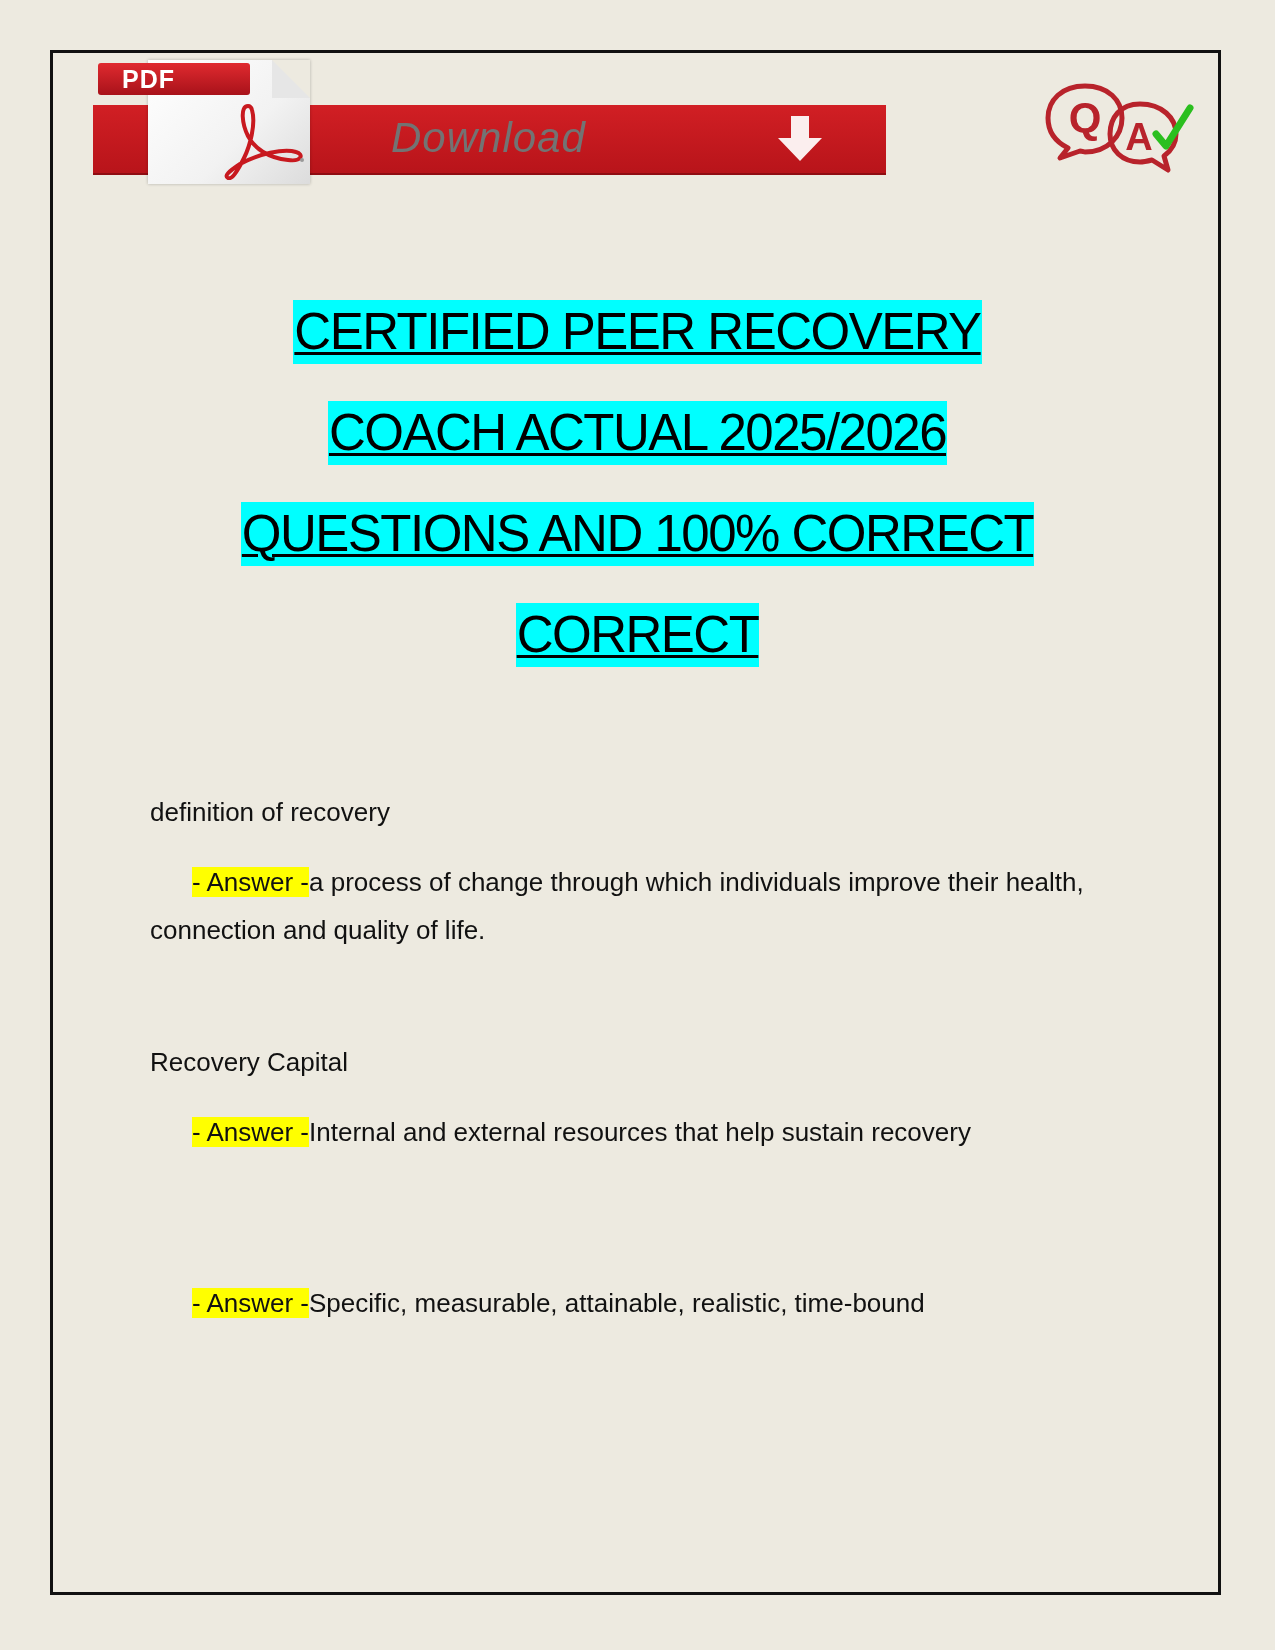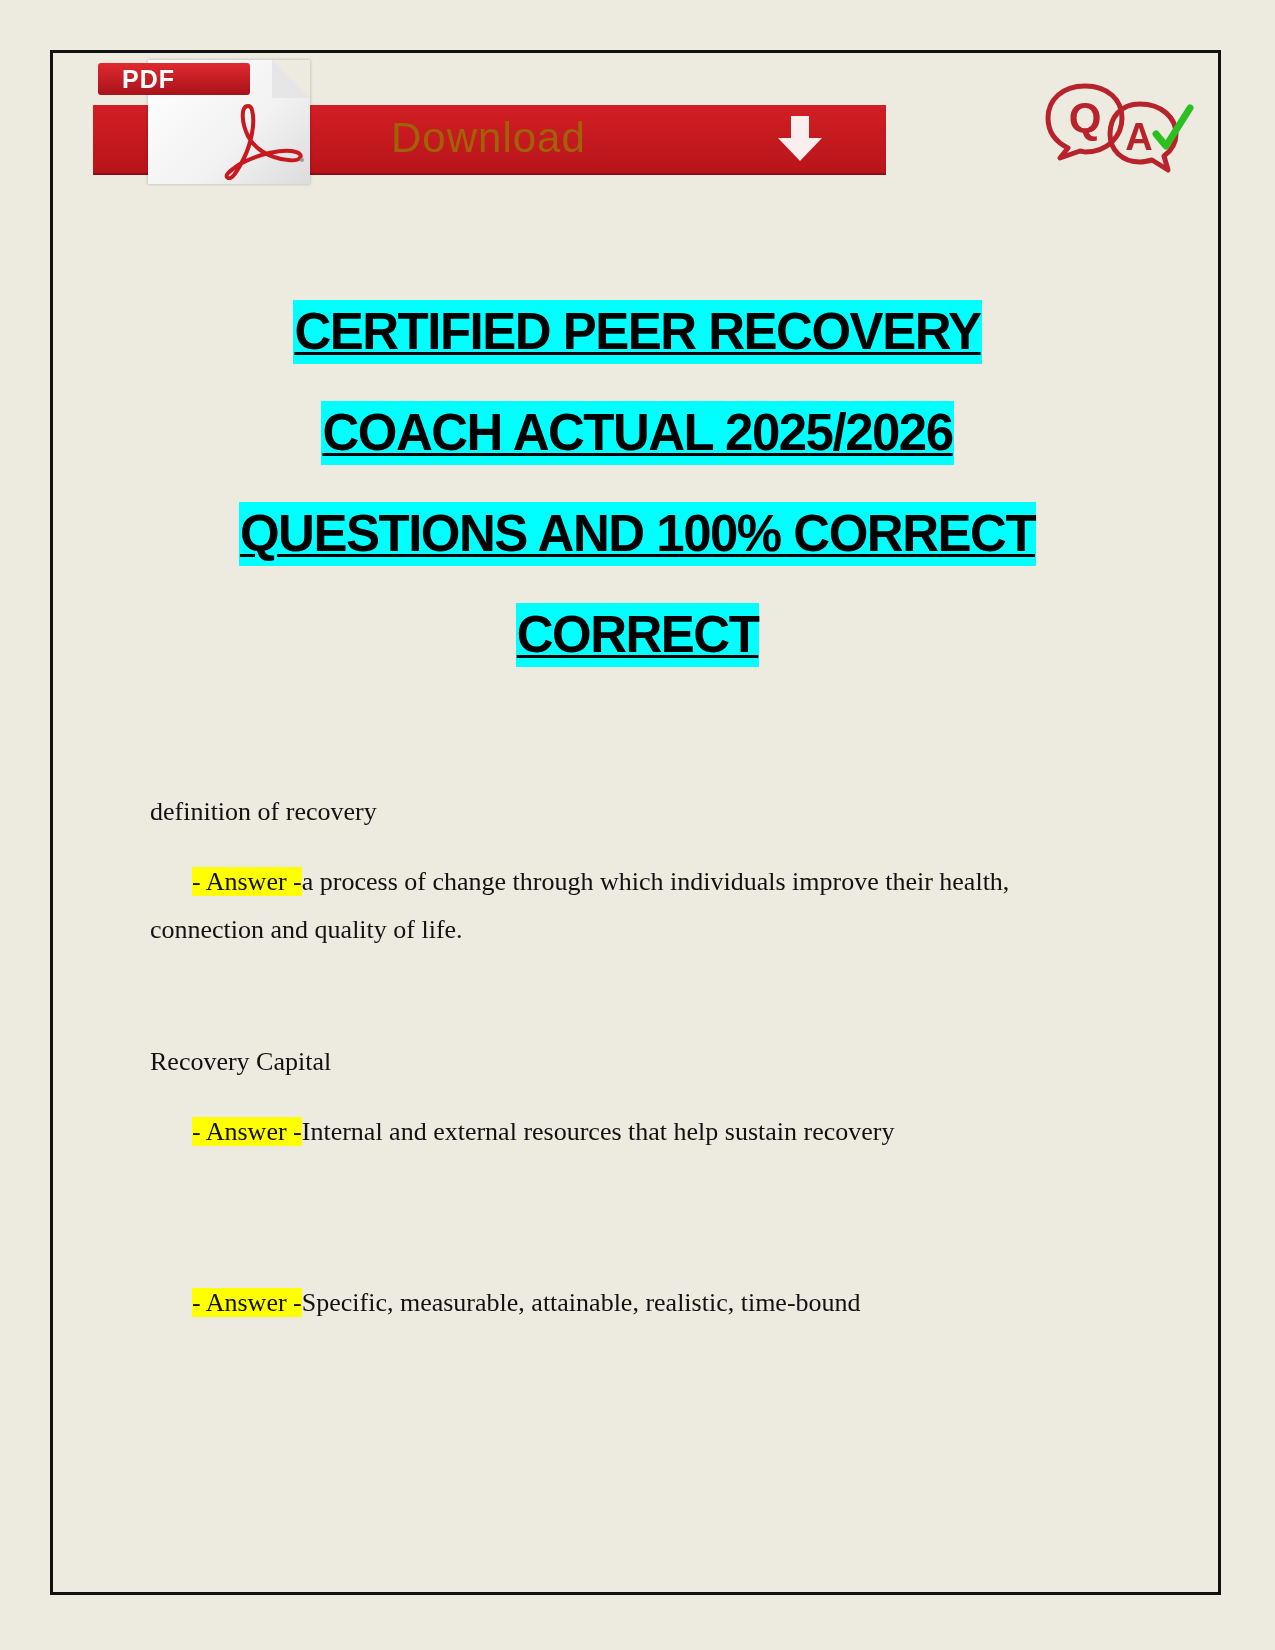--- a/index.html
+++ b/index.html
@@ -77,24 +77,25 @@
     }
     .acrobat-glyph {
       position: absolute;
       left: 70px;
       top: 42px;
     }
     .download-label {
       position: absolute;
       left: 298px;
       top: 55px;
-      color: #a16207;
+      color: #737373;
       font-size: 42px;
       line-height: 50px;
       letter-spacing: 1px;
+      font-style: italic;
     }
     .download-arrow {
       position: absolute;
       left: 683px;
       top: 58px;
     }
     
     .qa-logo {
       position: absolute;
       left: 1040px;
@@ -106,38 +107,38 @@
       left: 60px;
       top: 300px;
       width: 1155px;
       text-align: center;
     }
     .title-line {
       display: inline-block;
       background: #00ffff;
       color: #000;
       font-family: "Liberation Sans", sans-serif;
-      font-weight: bold;
+      font-weight: normal;
       font-size: 51px;
       line-height: 64px;
       letter-spacing: -1.5px;
       text-decoration: underline;
       text-decoration-thickness: 3px;
       text-underline-offset: 3px;
       padding: 0 1px;
     }
     .title-row {
       height: 101px;
     }
     
     .qa-item {
       position: absolute;
       left: 150px;
       width: 960px;
-      font-family: Liberation Serif, serif;
+      font-family: Liberation Sans, sans-serif;
       font-size: 26px;
       color: #111;
     }
     .question {
       line-height: 32px;
       margin: 0;
     }
     .answer {
       margin: 30px 0 0 0;
       line-height: 48px;

